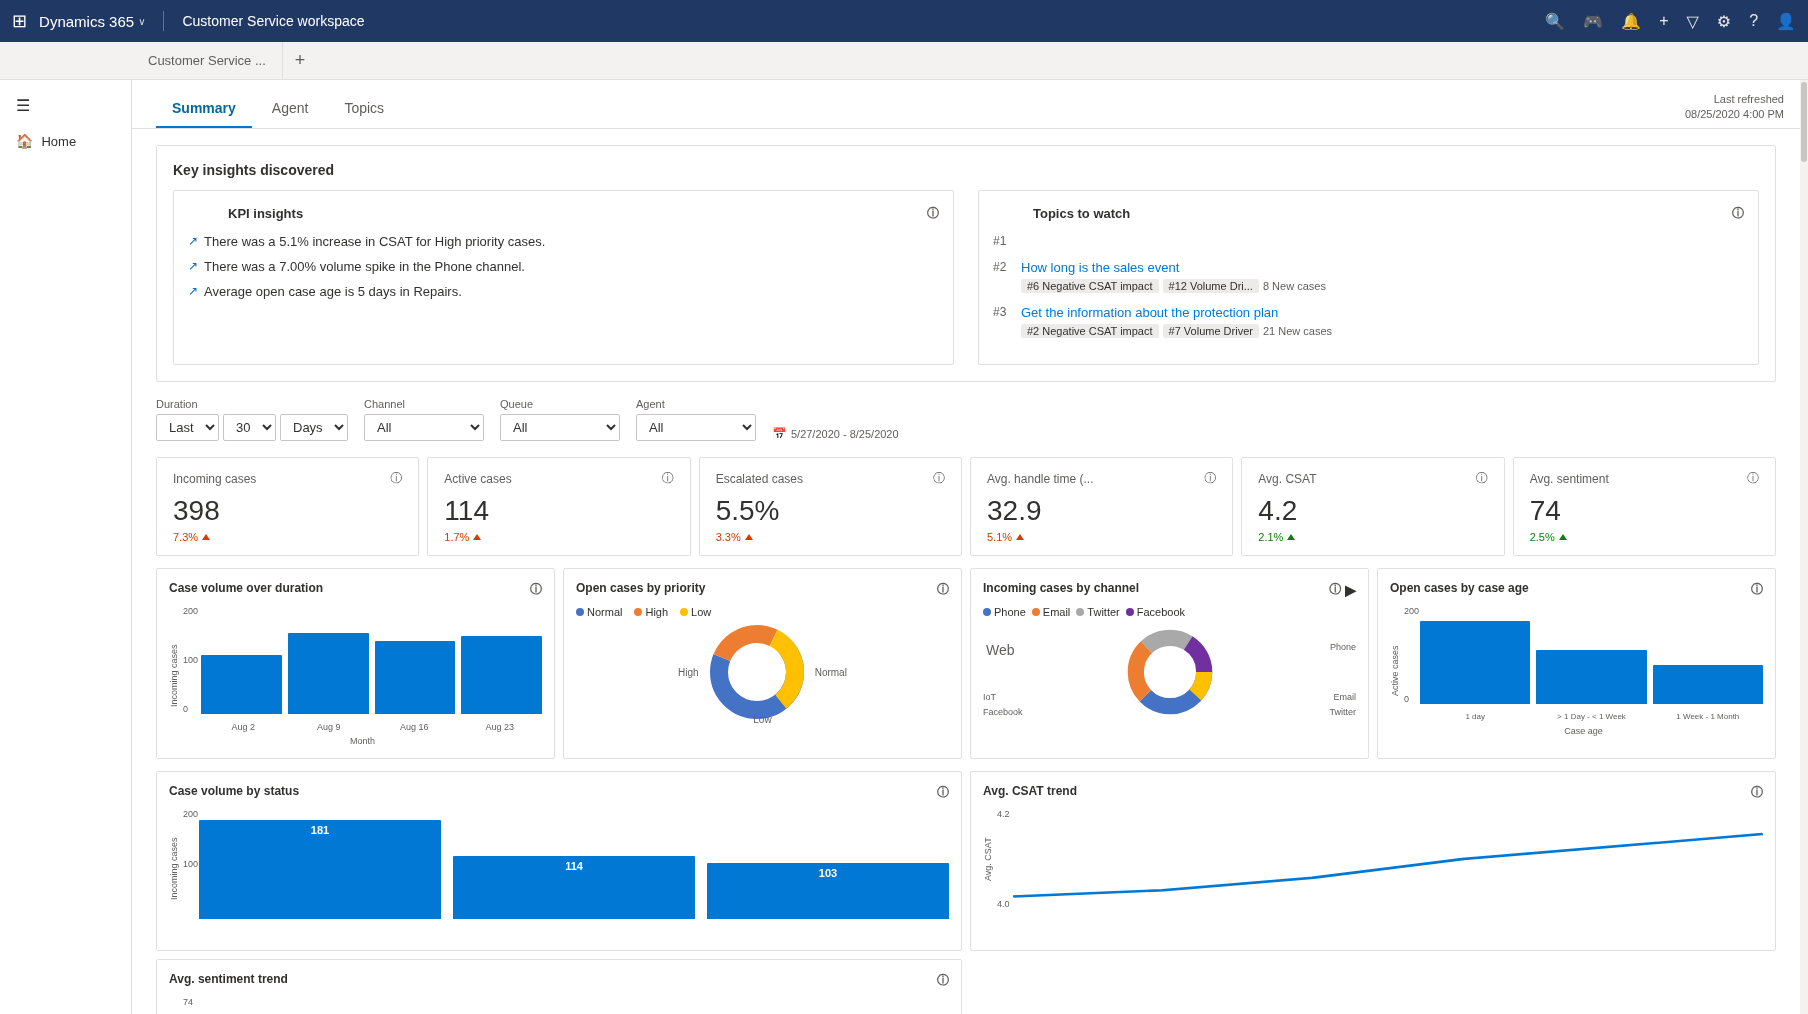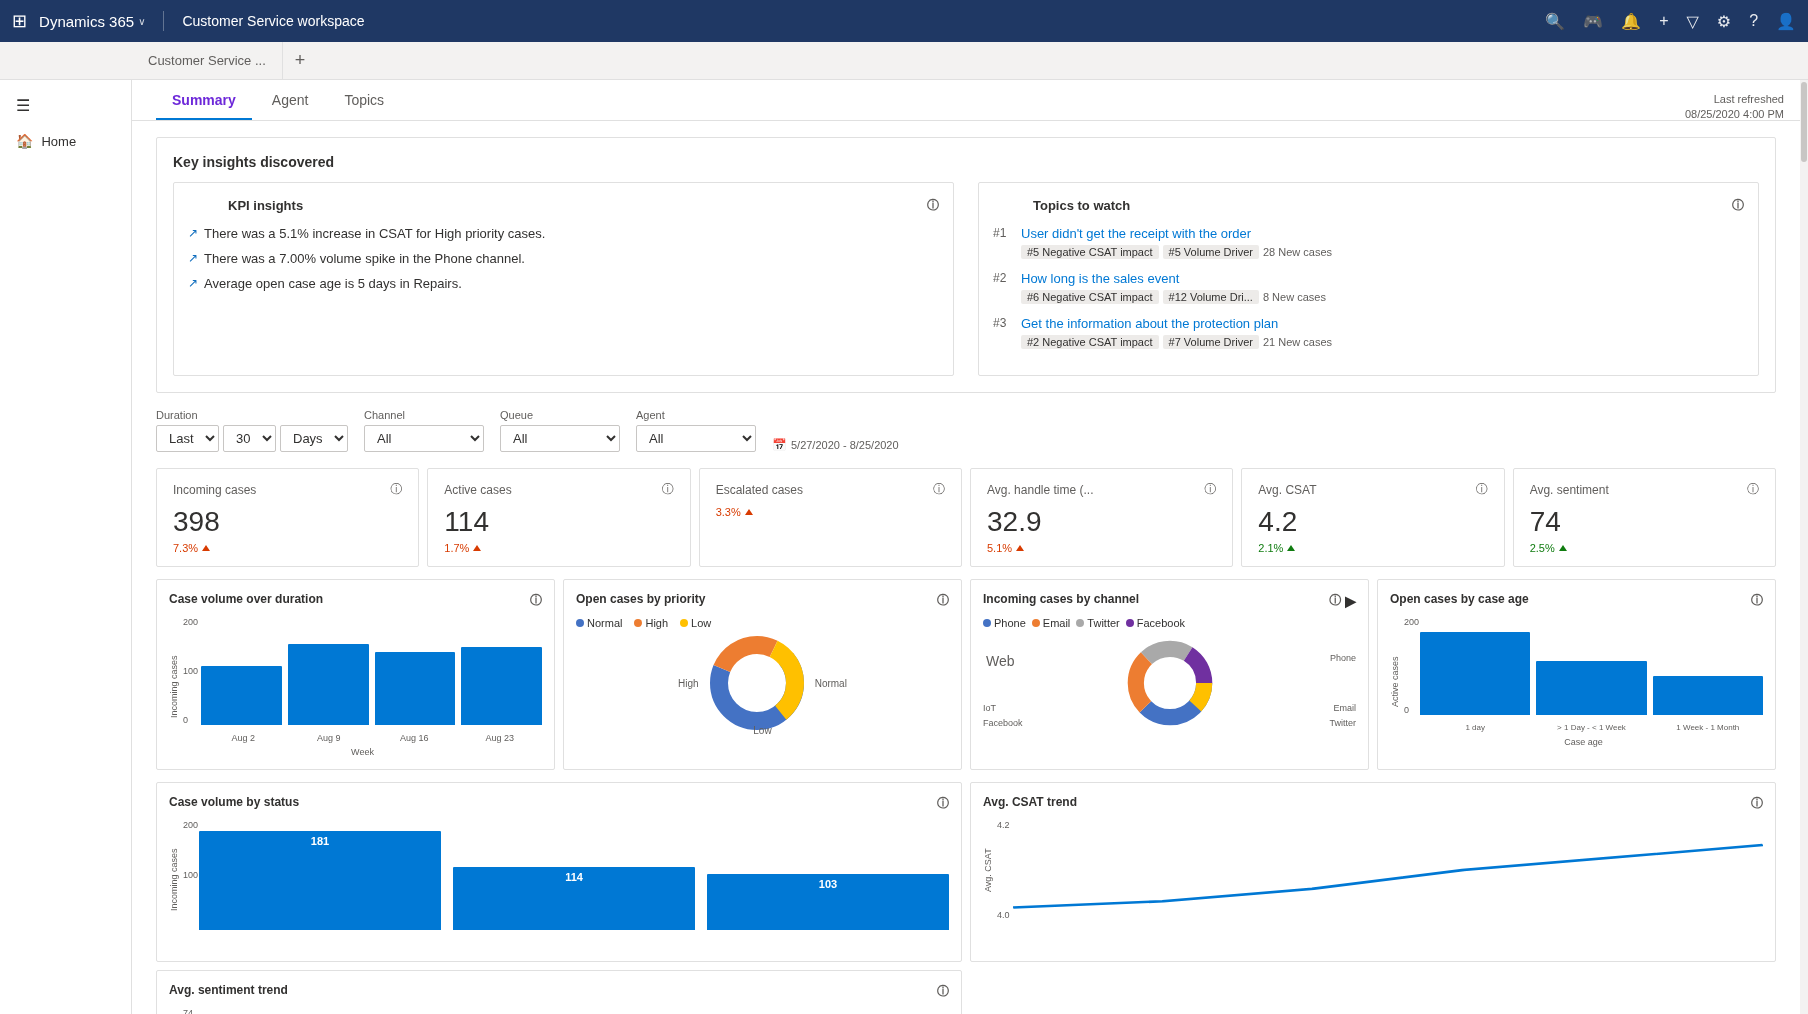--- a/index.html
+++ b/index.html
@@ -102,23 +102,24 @@
     }
     .subnav-tab {
       padding: 12px 16px 10px;
       font-size: 14px;
       cursor: pointer;
       color: #605e5c;
       border-bottom: 2px solid transparent;
       margin-right: 4px;
     }
     .subnav-tab.active {
-      color: #6d28d9;
+      color: #0369a1;
       border-bottom: 2px solid #0078d4;
       font-weight: 600;
+      margin-top: 8px;
     }
     .last-refreshed {
       position: absolute;
       right: 16px;
       top: 12px;
       font-size: 11px;
       color: #605e5c;
       text-align: right;
       line-height: 1.4;
     }
@@ -385,28 +386,20 @@
             </div>
           </div>
 
           <div class="topics-watch">
             <div class="section-title">
               <span>Topics to watch</span>
               <span class="info-icon">ⓘ</span>
             </div>
             <div class="topic-item">
               <span class="topic-num">#1</span>
-              <div>
-                <a class="topic-link">User didn't get the receipt with the order</a>
-                <div class="topic-tags">
-                  <span class="tag">#5 Negative CSAT impact</span>
-                  <span class="tag">#5 Volume Driver</span>
-                  <span class="new-cases">28 New cases</span>
-                </div>
-              </div>
             </div>
             <div class="topic-item">
               <span class="topic-num">#2</span>
               <div>
                 <a class="topic-link">How long is the sales event</a>
                 <div class="topic-tags">
                   <span class="tag">#6 Negative CSAT impact</span>
                   <span class="tag">#12 Volume Dri...</span>
                   <span class="new-cases">8 New cases</span>
                 </div>
@@ -488,20 +481,21 @@
           <div class="kpi-card-delta delta-up">
             <span>1.7%</span>
             <span class="triangle-up red-triangle"></span>
           </div>
         </div>
         <div class="kpi-card">
           <div class="kpi-card-title">
             <span>Escalated cases</span>
             <span class="info-icon">ⓘ</span>
           </div>
+          <div class="kpi-card-value">5.5%</div>
           <div class="kpi-card-delta delta-up">
             <span>3.3%</span>
             <span class="triangle-up red-triangle"></span>
           </div>
         </div>
         <div class="kpi-card">
           <div class="kpi-card-title">
             <span>Avg. handle time (...</span>
             <span class="info-icon">ⓘ</span>
           </div>
@@ -557,21 +551,21 @@
                   <div style="flex:1;background:#0078d4;height:68%;border-radius:1px 1px 0 0"></div>
                   <div style="flex:1;background:#0078d4;height:72%;border-radius:1px 1px 0 0"></div>
                 </div>
                 <div style="position:absolute;left:18px;bottom:2px;right:0;display:flex;gap:1px">
                   <span style="flex:1;text-align:center;font-size:9px;color:#605e5c">Aug 2</span>
                   <span style="flex:1;text-align:center;font-size:9px;color:#605e5c">Aug 9</span>
                   <span style="flex:1;text-align:center;font-size:9px;color:#605e5c">Aug 16</span>
                   <span style="flex:1;text-align:center;font-size:9px;color:#605e5c">Aug 23</span>
                 </div>
               </div>
-              <div style="text-align:center;font-size:9px;color:#605e5c;margin-top:2px">Week</div>
+              <div style="text-align:center;font-size:9px;color:#605e5c;margin-top:2px">Month</div>
             </div>
           </div>
         </div>
 
         <div class="chart-card">
           <div class="chart-card-title">
             <span>Open cases by priority</span>
             <span class="info-icon">ⓘ</span>
           </div>
           <div class="chart-legend">

